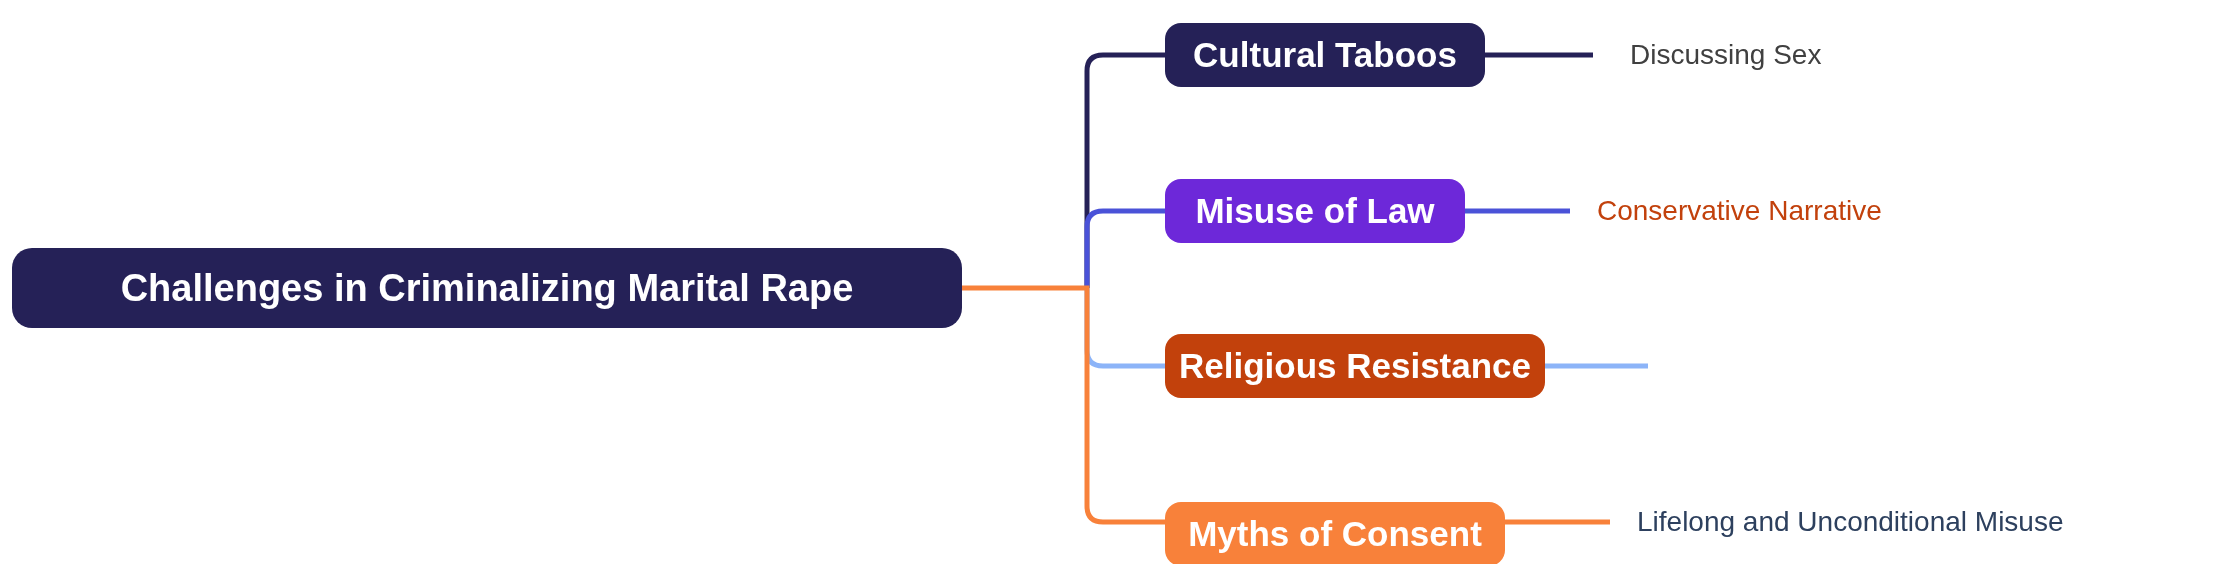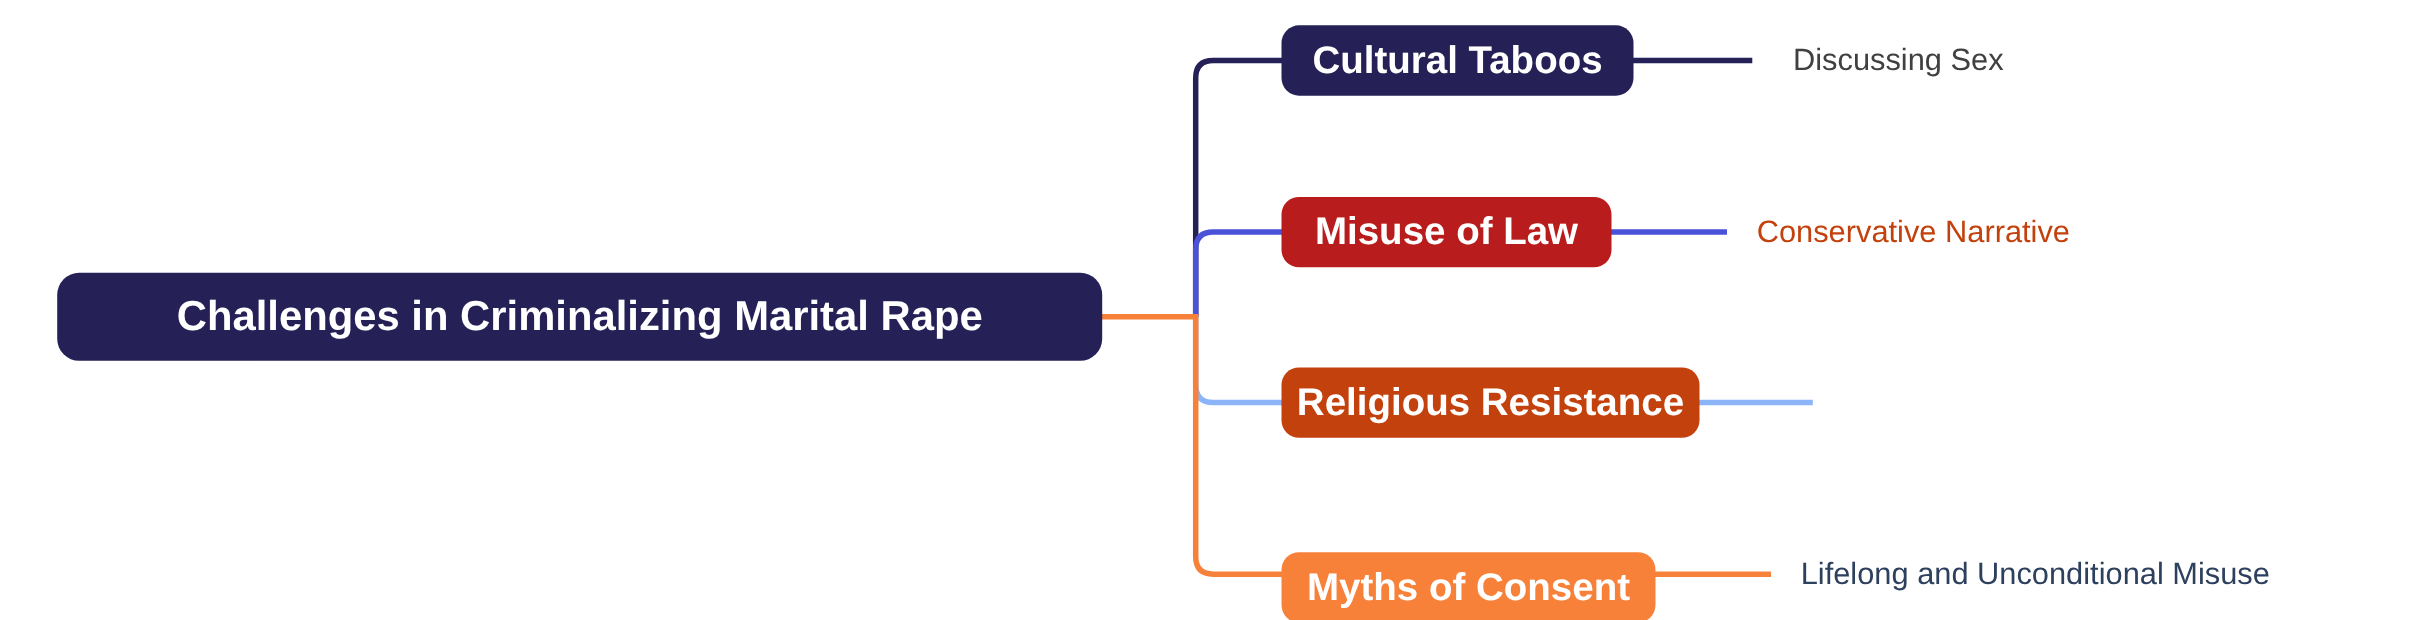--- a/index.html
+++ b/index.html
@@ -75,29 +75,29 @@
 
 <div class="canvas" style="background: rgb(255, 255, 255);">
 
   <svg class="edges" viewBox="0 0 2214 564">
     <path d="M1087 288 V71 Q1087 55 1103 55 H1167 M1483 55 H1593" style="stroke: rgb(37, 33, 87);"></path>
     <path d="M1087 288 V227 Q1087 211 1103 211 H1167 M1463 211 H1570" style="stroke: rgb(74, 82, 216);"></path>
     <path d="M1087 288 V350 Q1087 366 1103 366 H1167 M1543 366 H1648" style="stroke: rgb(140, 180, 248);"></path>
     <path d="M962 288 H1087 V506 Q1087 522 1103 522 H1167 M1503 522 H1610" style="stroke: rgb(248, 129, 58);"></path>
   </svg>
 
-  <div class="node root-node" style="background: rgb(37, 33, 87); margin-left: 40px;">
+  <div class="node root-node" style="background: rgb(37, 33, 87);">
     <span>Challenges in Criminalizing Marital Rape</span>
   </div>
 
   <div class="node branch-node branch-1" style="background: rgb(37, 33, 87);">
     <span>Cultural Taboos</span>
   </div>
 
-  <div class="node branch-node branch-2" style="background: #b91c1c;">
+  <div class="node branch-node branch-2" style="background: #6d28d9;">
     <span>Misuse of Law</span>
   </div>
 
   <div class="node branch-node branch-3" style="background: #c2410c;">
     <span>Religious Resistance</span>
   </div>
 
   <div class="node branch-node branch-4" style="background: rgb(248, 129, 58);">
     <span>Myths of Consent</span>
   </div>

